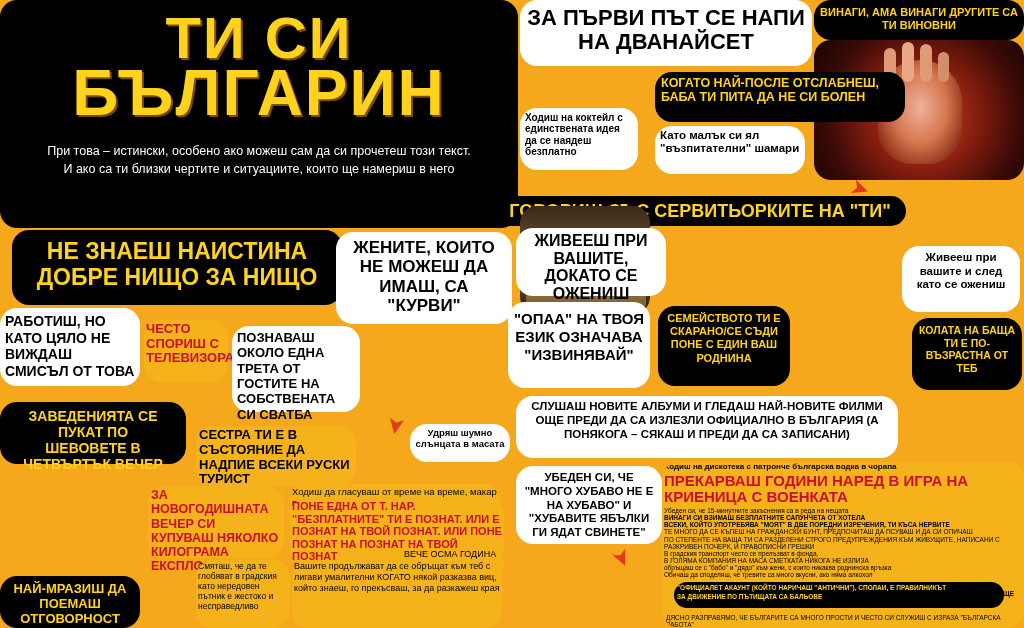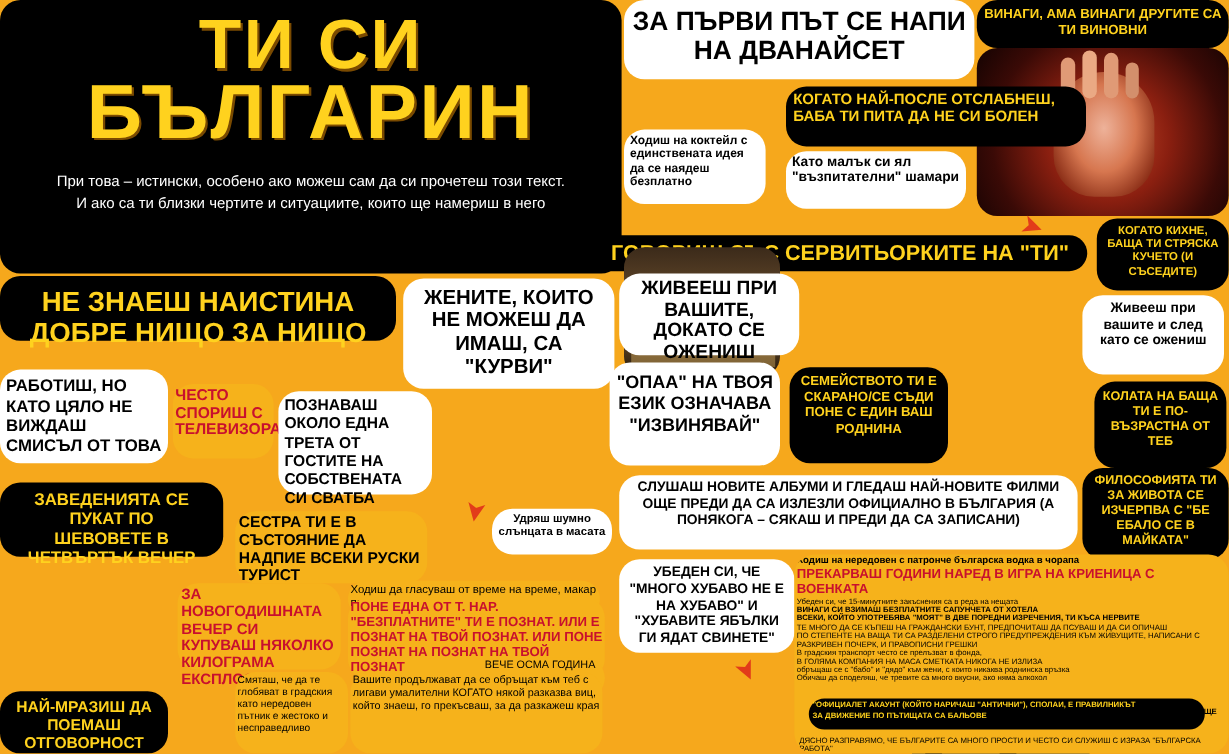--- a/index.html
+++ b/index.html
@@ -76,25 +76,22 @@
   </div>
 
   <div class="blk white" style="left:520px;top:108px;width:118px;height:62px;">
     <div class="bold txt-b" style="font-size:10px;padding:4px 5px;line-height:1.14;">Ходиш на коктейл с единствената идея да се наядеш безплатно</div>
   </div>
 
   <div class="blk white" style="left:655px;top:126px;width:150px;height:48px;">
     <div class="bold txt-b" style="font-size:11.5px;padding:3px 5px;line-height:1.14;">Като малък си ял "възпитателни" шамари</div>
   </div>
 
-  <div class="blk black" style="left:914px;top:182px;width:110px;height:60px;">
-    <div class="bold center txt-y" style="font-size:9.5px;padding:5px 4px;line-height:1.18;">КОГАТО КИХНЕ, БАЩА ТИ СТРЯСКА КУЧЕТО (И СЪСЕДИТЕ)</div>
-  </div>
-
-  <div class="blk black" style="left:0;top:230px;width:330px;height:54px;">
+
+  <div class="blk black" style="left:12px;top:230px;width:330px;height:75px;">
     <div class="bold center txt-y" style="font-size:23px;padding:8px 6px;line-height:1.15;">НЕ ЗНАЕШ НАИСТИНА ДОБРЕ НИЩО ЗА НИЩО</div>
   </div>
 
   <div class="blk white" style="left:336px;top:232px;width:176px;height:92px;">
     <div class="bold center txt-b" style="font-size:17px;padding:6px 5px;line-height:1.14;">ЖЕНИТЕ, КОИТО НЕ МОЖЕШ ДА ИМАШ, СА "КУРВИ"</div>
   </div>
 
   <div class="blk white" style="left:516px;top:228px;width:150px;height:68px;">
     <div class="bold center txt-b" style="font-size:16px;padding:4px 4px;line-height:1.1;">ЖИВЕЕШ ПРИ ВАШИТЕ, ДОКАТО СЕ ОЖЕНИШ</div>
   </div>
@@ -150,23 +147,20 @@
   </div>
 
   <div class="blk" style="left:196px;top:426px;width:160px;height:60px;background:#f6b21b;">
     <div class="bold txt-b" style="font-size:13px;padding:2px 3px;line-height:1.14;">СЕСТРА ТИ Е В СЪСТОЯНИЕ ДА НАДПИЕ ВСЕКИ РУСКИ ТУРИСТ</div>
   </div>
 
   <div class="blk white" style="left:516px;top:396px;width:382px;height:62px;">
     <div class="bold center txt-b" style="font-size:11.5px;padding:4px 6px;line-height:1.2;">СЛУШАШ НОВИТЕ АЛБУМИ И ГЛЕДАШ НАЙ-НОВИТЕ ФИЛМИ ОЩЕ ПРЕДИ ДА СА ИЗЛЕЗЛИ ОФИЦИАЛНО В БЪЛГАРИЯ (А ПОНЯКОГА – СЯКАШ И ПРЕДИ ДА СА ЗАПИСАНИ)</div>
   </div>
 
-  <div class="blk black" style="left:902px;top:390px;width:122px;height:76px;">
-    <div class="bold center txt-y" style="font-size:10.5px;padding:4px 4px;line-height:1.2;">ФИЛОСОФИЯТА ТИ ЗА ЖИВОТА СЕ ИЗЧЕРПВА С "БЕ ЕБАЛО СЕ В МАЙКАТА"</div>
-  </div>
 
   <div class="blk white" style="left:516px;top:466px;width:146px;height:78px;">
     <div class="bold center txt-b" style="font-size:11.5px;padding:5px 5px;line-height:1.2;">УБЕДЕН СИ, ЧЕ "МНОГО ХУБАВО НЕ Е НА ХУБАВО" И "ХУБАВИТЕ ЯБЪЛКИ ГИ ЯДАТ СВИНЕТЕ"</div>
   </div>
   <div class="arrow" style="left:614px;top:546px;transform:rotate(65deg);">➤</div>
 
   <div class="blk" style="left:148px;top:486px;width:136px;height:72px;background:#f6b21b;">
     <div class="bold txt-r" style="font-size:12.5px;padding:2px 3px;line-height:1.14;">ЗА НОВОГОДИШНАТА ВЕЧЕР СИ КУПУВАШ НЯКОЛКО КИЛОГРАМА ЕКСПЛОЗИВИ</div>
   </div>
 
@@ -188,22 +182,22 @@
 
   <div class="blk" style="left:196px;top:560px;width:94px;height:68px;background:#f6b21b;">
     <div class="txt-b" style="font-size:8.5px;padding:1px 2px;line-height:1.18;">Смяташ, че да те глобяват в градския като нередовен пътник е жестоко и несправедливо</div>
   </div>
 
   <div class="blk" style="left:292px;top:560px;width:210px;height:68px;background:#f6b21b;">
     <div class="txt-b" style="font-size:9px;padding:1px 2px;line-height:1.2;">Вашите продължават да се обръщат към теб с лигави умалителни КОГАТО някой разказва виц, който знаеш, го прекъсваш, за да разкажеш края</div>
   </div>
 
   <div class="blk" style="left:662px;top:462px;width:362px;height:166px;background:#f6b21b;overflow:hidden;">
-    <div class="bold txt-b" style="font-size:8px;padding:1px 2px 0;line-height:1.12;">Ходиш на нередовен с патронче българска водка в чорапа</div>
-    <div class="bold txt-r" style="font-size:11px;padding:1px 2px;line-height:1.1;">ПРЕКАРВАШ ГОДИНИ НАРЕД В ИГРА НА КРИЕНИЦА С ВОЕНКАТА</div>
+    <div class="bold txt-b" style="font-size:8px;padding:1px 2px 0;line-height:1.12;">Ходиш на дискотека с патронче българска водка в чорапа</div>
+    <div class="bold txt-r" style="font-size:15px;padding:1px 2px;line-height:1.1;">ПРЕКАРВАШ ГОДИНИ НАРЕД В ИГРА НА КРИЕНИЦА С ВОЕНКАТА</div>
     <div class="tiny txt-b" style="padding:0 2px;">Убеден си, че 15-минутните закъснения са в реда на нещата</div>
     <div class="tiny txt-b bold" style="padding:0 2px;">ВИНАГИ СИ ВЗИМАШ БЕЗПЛАТНИТЕ САПУНЧЕТА ОТ ХОТЕЛА</div>
     <div class="tiny txt-b bold" style="padding:0 2px;">ВСЕКИ, КОЙТО УПОТРЕБЯВА "МОЯТ" В ДВЕ ПОРЕДНИ ИЗРЕЧЕНИЯ, ТИ КЪСА НЕРВИТЕ</div>
     <div class="tiny txt-b" style="padding:0 2px;">ТЕ МНОГО ДА СЕ КЪПЕШ НА ГРАЖДАНСКИ БУНТ, ПРЕДПОЧИТАШ ДА ПСУВАШ И ДА СИ ОПИЧАШ</div>
     <div class="tiny txt-b" style="padding:0 2px;">ПО СТЕПЕНТЕ НА ВАЩА ТИ СА РАЗДЕЛЕНИ СТРОГО ПРЕДУПРЕЖДЕНИЯ КЪМ ЖИВУЩИТЕ, НАПИСАНИ С РАЗКРИВЕН ПОЧЕРК, И ПРАВОПИСНИ ГРЕШКИ</div>
     <div class="tiny txt-b" style="padding:0 2px;">В градския транспорт често се прелъзват в фонда,</div>
     <div class="tiny txt-b" style="padding:0 2px;">В ГОЛЯМА КОМПАНИЯ НА МАСА СМЕТКАТА НИКОГА НЕ ИЗЛИЗА</div>
     <div class="tiny txt-b" style="padding:0 2px;">обръщаш се с "бабо" и "дядо" към жени, с които никаква роднинска връзка</div>
     <div class="tiny txt-b" style="padding:0 2px;">Обичаш да споделяш, че тревите са много вкусни, ако няма алкохол</div>
     <div class="blk black" style="left:12px;top:120px;width:330px;height:26px;">

